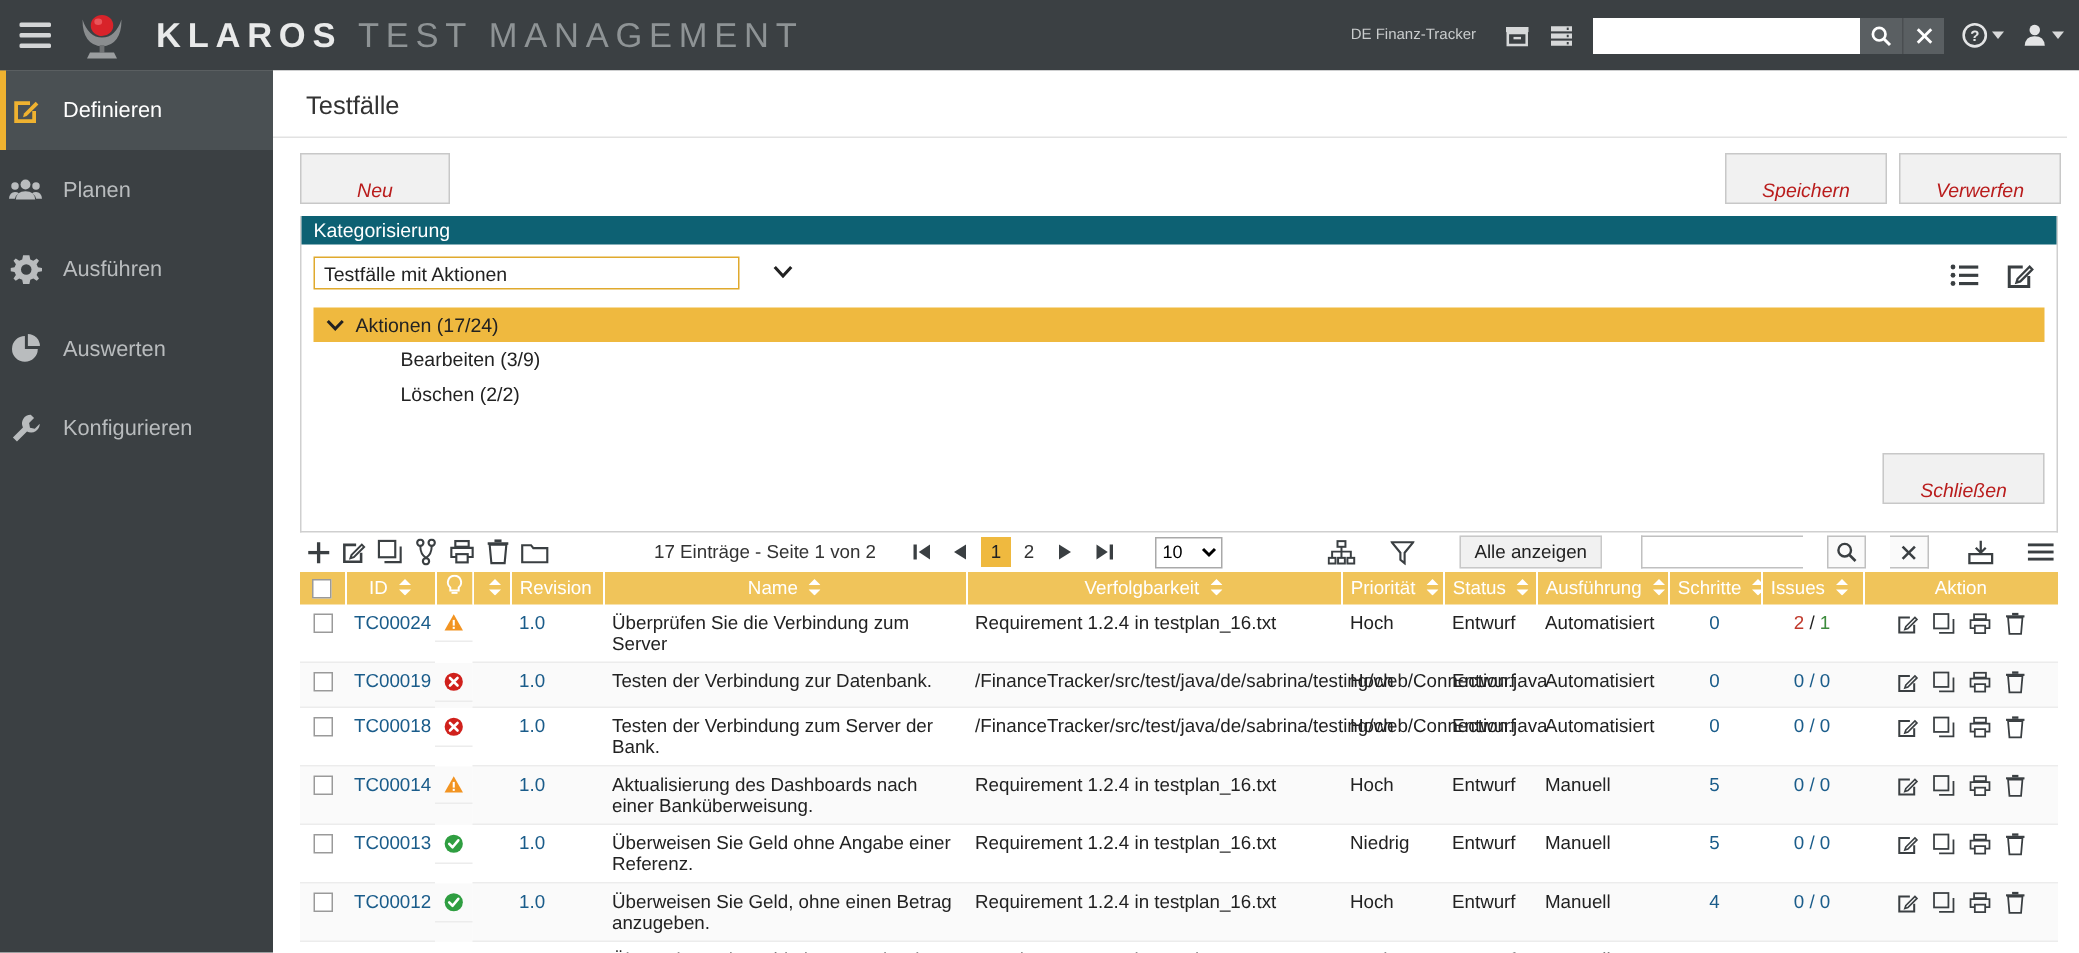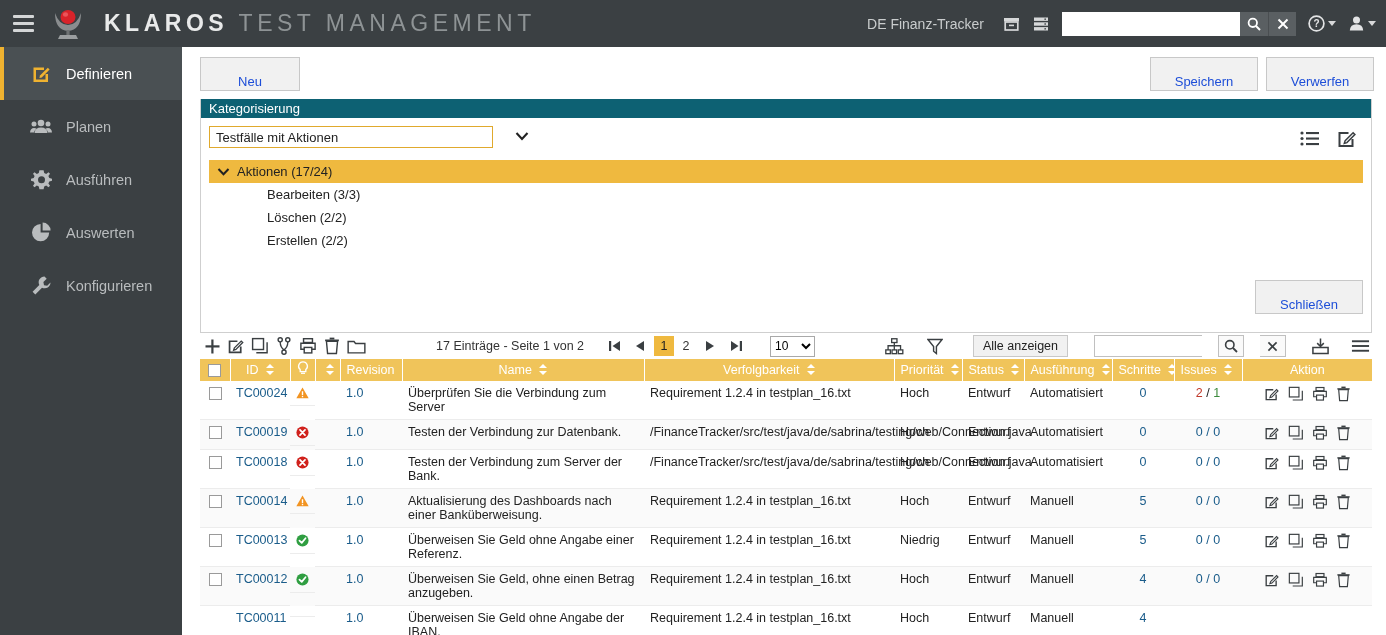--- a/index.html
+++ b/index.html
@@ -35,21 +35,21 @@
     letter-spacing: 4.5px;
     white-space: nowrap;
   }
   #brand .k { color: #e9eaea; font-weight: bold; }
   #brand .t { color: #8e9395; font-weight: normal; }
 
   #topbar-right {
     margin-left: auto; display: flex; align-items: center; height: 47px;
     padding-right: 10px; gap: 0px;
   }
-  #project-name { color: #c9cccd; font-size: 14px; margin-right: 12px; white-space:nowrap;}
+  #project-name { color: #c9cccd; font-size: 10px; margin-right: 12px; white-space:nowrap;}
   .tb-icon-btn {
     width: 30px; height: 30px; display:flex; align-items:center; justify-content:center;
     cursor:pointer;
   }
   #search-wrap { display:flex; align-items:center; height:24px; margin-left:6px; }
   #search-input {
     width: 178px; height: 24px; border: none; background: #ffffff;
     font-family: "Liberation Sans", sans-serif; font-size: 12px;
     padding: 0 4px; outline: none;
   }
@@ -63,42 +63,42 @@
   }
   .caret-dn { width:0;height:0;border-left:4px solid transparent;border-right:4px solid transparent;border-top:5px solid #d8d9da;}
 
   
   #sidebar {
     position:absolute; top:47px; left:0; width:182px; height:588px;
     background:#3b4043;
   }
   .side-item {
     position:relative; height:53px; display:flex; align-items:center;
-    padding-left: 30px; gap: 14px; cursor:pointer; color:#b9bcbe; font-size:14.5px;
+    padding-left: 6px; gap: 14px; cursor:pointer; color:#b9bcbe; font-size:14.5px;
   }
   .side-item.active { background:#4a5053; color:#ffffff; }
   .side-item.active::before {
     content:""; position:absolute; left:0; top:0; width:4px; height:53px; background:#efb230;
   }
   .side-ico { width:22px; height:22px; display:flex; align-items:center; justify-content:center; }
 
   
   #main {
     position:absolute; top:47px; left:182px; width:1204px; height:588px;
     background:#fff;
   }
   #page-title {
     font-size:17px; color:#333; padding: 14px 0 10px 22px;
     border-bottom:1px solid #e2e2e2; margin: 0 8px 0 0;
   }
   #btnrow { display:flex; align-items:center; padding: 10px 12px 8px 18px; }
   .btn {
-    background:#f1f1f1; border:1px solid #c8c8c8; color:#1d4ed8;
+    background:#f1f1f1; border:1px solid #c8c8c8; color:#b91c1c;
     font-family:"Liberation Sans", sans-serif; font-size:13px;
-    height:24px; padding:16px 14px; cursor:pointer;
+    height:24px; padding:16px 14px; cursor:pointer;font-style:italic;
   }
   #neu-btn { width:100px; }
   #btnrow-right { margin-left:auto; display:flex; gap:8px; }
   #speichern-btn, #verwerfen-btn { width:108px; }
 
   
   #cat-panel {
     margin: 0 14px 0 18px; border:1px solid #cfcfcf; border-top:none;
   }
   #cat-header {
@@ -331,20 +331,21 @@
       <svg width="21" height="21" viewBox="0 0 21 21">
         <path d="M13.5 1.5 A5.8 5.8 0 0 0 8.3 10 L1.6 16.7 L4.3 19.4 L11 12.7 A5.8 5.8 0 0 0 19.5 7.5 L16.2 10.8 L13 10.2 L12.4 7 L15.7 3.7Z" fill="#b9bcbe"></path>
       </svg>
     </span>
     <span>Konfigurieren</span>
   </div>
 </div>
 
 <div id="main">
 
+  <div id="page-title">Testfälle</div>
 
   <div id="btnrow">
     <button class="btn" id="neu-btn">Neu</button>
     <div id="btnrow-right">
       <button class="btn" id="speichern-btn">Speichern</button>
       <button class="btn" id="verwerfen-btn">Verwerfen</button>
     </div>
   </div>
 
   <div id="cat-panel">
@@ -385,27 +386,24 @@
       <div id="tree">
         <div class="tree-row sel">
           <span class="tree-chev">
             <svg width="13" height="10" viewBox="0 0 13 10">
               <path d="M1.5 2 L6.5 7.2 L11.5 2" fill="none" stroke="#222" stroke-width="2"></path>
             </svg>
           </span>
           <span>Aktionen (17/24)</span>
         </div>
         <div class="tree-row tree-child">
-          <span>Bearbeiten (3/3)</span>
+          <span>Bearbeiten (3/9)</span>
         </div>
         <div class="tree-row tree-child">
           <span>Löschen (2/2)</span>
-        </div>
-        <div class="tree-row tree-child">
-          <span>Erstellen (2/2)</span>
         </div>
       </div>
 
       <div id="tree-spacer"></div>
 
       <div id="schliessen-row">
         <button class="btn" id="schliessen-btn">Schließen</button>
       </div>
     </div>
   </div>

